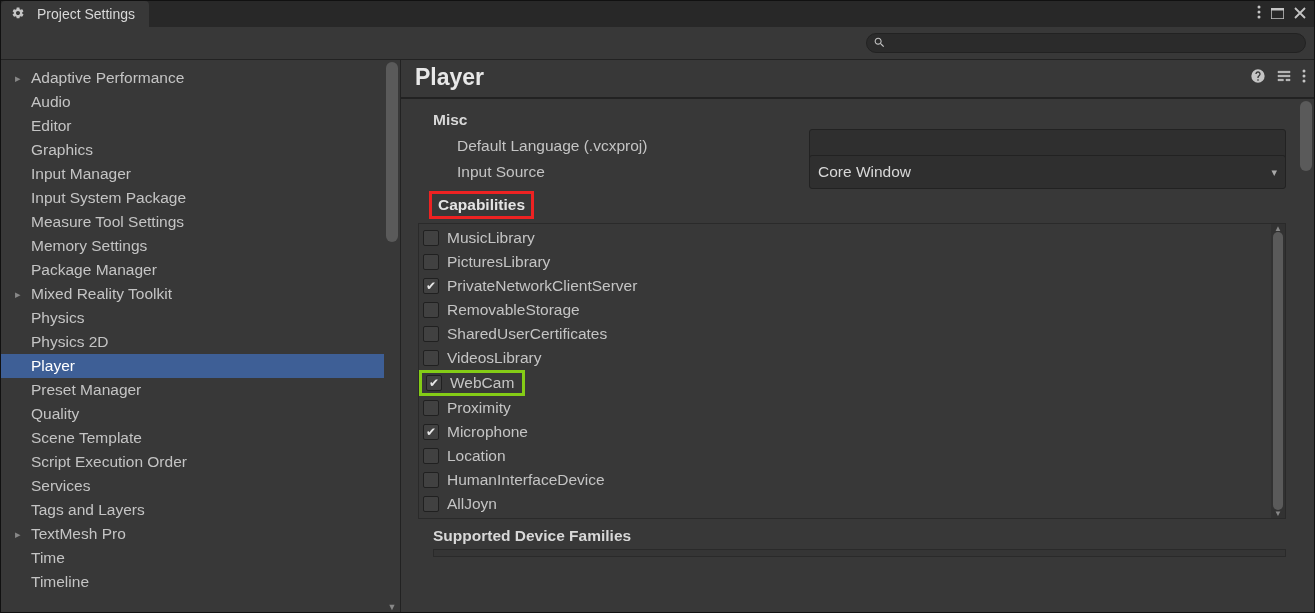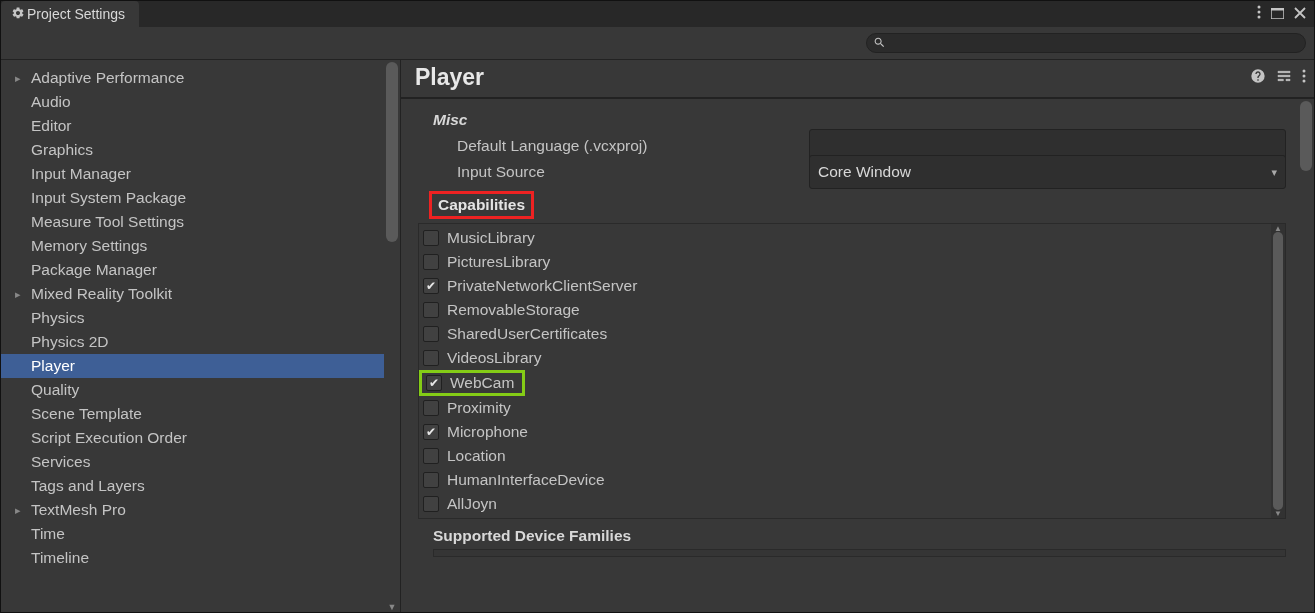--- a/index.html
+++ b/index.html
@@ -2,21 +2,21 @@
 <html><head>
 <meta charset="utf-8">
 <style>
   * { margin: 0; padding: 0; box-sizing: border-box; font-family: Arial, Helvetica, sans-serif; }
   html, body { width: 1315px; height: 613px; background: #282828; color: #c4c4c4; font-size: 15.5px; overflow: hidden; }
 
   .window { width: 100%; height: 100%; display: flex; flex-direction: column; border: 1px solid #111; background: #383838; }
 
   
   .titlebar { display: flex; align-items: stretch; background: #282828; height: 26px; }
-  .tab { display: flex; align-items: center; gap: 2px; background: #383838; padding: 3px 14px 3px 10px; border-top-left-radius: 4px; border-top-right-radius: 4px; color: #d8d8d8; font-size: 14px; }
+  .tab { display: flex; align-items: center; gap: 12px; background: #383838; padding: 3px 14px 3px 10px; border-top-left-radius: 4px; border-top-right-radius: 4px; color: #d8d8d8; font-size: 14px; }
   .tab svg { width: 14px; height: 14px; fill: #c4c4c4; }
   .titlebar-right { margin-left: auto; display: flex; align-items: center; gap: 10px; padding-right: 8px; }
   .titlebar-right svg { fill: #c4c4c4; }
 
   
   .toolbar { background: #383838; padding: 6px 8px 6px 8px; display: flex; justify-content: flex-end; border-bottom: 1px solid #222; }
   .search { position: relative; width: 440px; }
   .search input { width: 100%; background: #2b2b2b; border: 1px solid #222; border-radius: 10px; color: #c4c4c4; height: 20px; padding: 0 6px 0 26px; font-size: 13px; }
   .search svg { position: absolute; left: 7px; top: 3px; width: 13px; height: 13px; fill: #c4c4c4; }
 
@@ -40,21 +40,21 @@
   .panel-actions { margin-left: auto; display: flex; gap: 10px; align-items: center; }
   .panel-actions svg { fill: #c4c4c4; }
 
   .content-wrap { flex: 1; display: flex; min-height: 0; border-top: 1px solid #222; }
   .content { flex: 1; padding: 6px 8px 6px 8px; overflow: hidden; }
   .content-scroll { width: 16px; background: #383838; position: relative; }
   .content-scroll .thumb { position: absolute; left: 2px; right: 2px; top: 2px; height: 70px; background: #5a5a5a; border-radius: 6px; }
 
   .form-row { display: flex; align-items: center; height: 26px; }
   .form-label { padding-left: 48px; width: 400px; color: #c4c4c4; }
-  .section-label { padding: 6px 0 4px 24px; font-weight: bold; color: #d8d8d8; font-style: italic; }
+  .section-label { padding: 6px 0 4px 24px; font-weight: bold; color: #d8d8d8; }
   .field-box { flex: 1; height: 22px; background: #2f2f2f; border: 1px solid #222; border-radius: 3px; margin-right: 4px; position: relative; display: flex; align-items: center; padding: 16px 8px; color: #d8d8d8; }
   .field-box.dropdown::after { content: "▾"; position: absolute; right: 8px; font-size: 11px; color: #aaa; }
 
   .cap-section-label { display: inline-block; padding: 2px 6px; margin: 6px 0 2px 20px; font-weight: bold; color: #e4e4e4; }
   .red-box { border: 3px solid #e22; }
 
   .caps-wrap { display: flex; margin: 2px 0 0 9px; margin-right: 4px; border: 1px solid #2a2a2a; }
   .caps-list { flex: 1; padding: 2px 0; }
   .cap-row { display: flex; align-items: center; height: 24px; padding-left: 4px; gap: 8px; }
   .cap-row.red-box-row { display: inline-flex; border: 3px solid #84cc16; padding: 0 8px 0 4px; height: 26px; }
@@ -142,20 +142,23 @@
             <span>Mixed Reality Toolkit</span>
           </div>
           <div class="sidebar-item">
             <span>Physics</span>
           </div>
           <div class="sidebar-item">
             <span>Physics 2D</span>
           </div>
           <div class="sidebar-item selected">
             <span>Player</span>
+          </div>
+          <div class="sidebar-item">
+            <span>Preset Manager</span>
           </div>
           <div class="sidebar-item">
             <span>Quality</span>
           </div>
           <div class="sidebar-item">
             <span>Scene Template</span>
           </div>
           <div class="sidebar-item">
             <span>Script Execution Order</span>
           </div>

